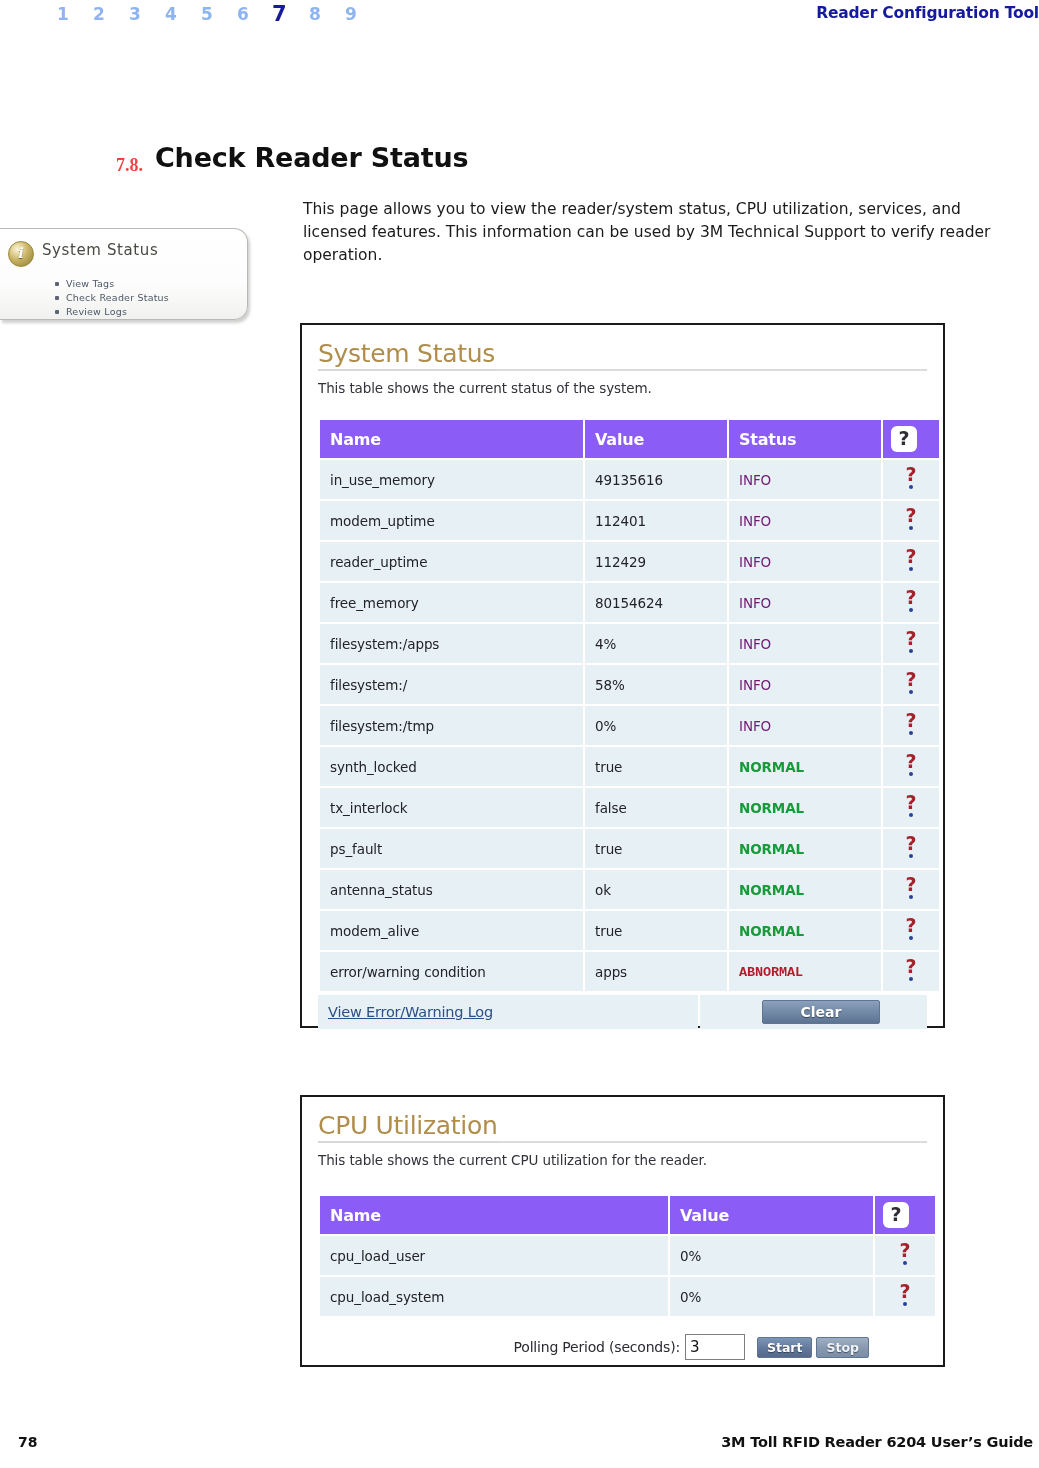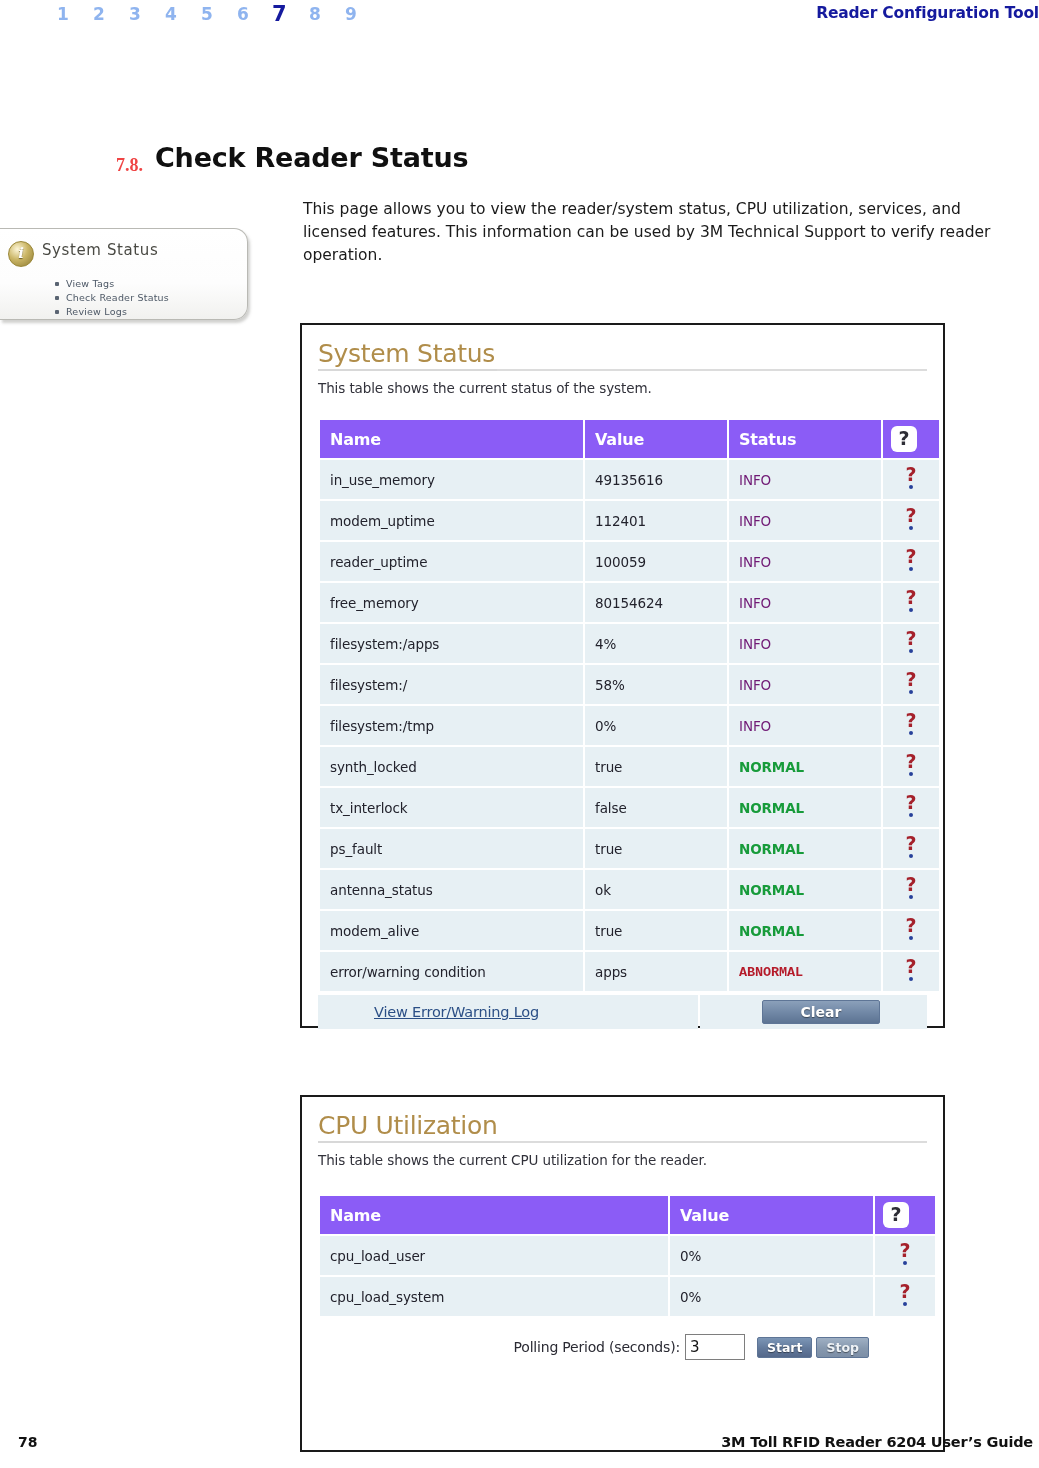--- a/index.html
+++ b/index.html
@@ -177,21 +177,21 @@
   #system-status-panel {
     left: 300px;
     top: 323px;
     width: 645px;
     height: 705px;
   }
   #cpu-panel {
     left: 300px;
     top: 1095px;
     width: 645px;
-    height: 357px;
+    height: 272px;
   }
   .panel-inner {
     position: absolute;
     left: 0; top: 0; right: 0; bottom: 0;
     padding: 14px 16px 0 16px;
   }
   .panel-title {
     font-family: "DejaVu Sans", sans-serif;
     font-size: 25px;
     color: #b08d4a;
@@ -316,21 +316,20 @@
   }
   .foot-left { width: 380px; }
   .foot-right { flex: 1; }
   .viewlog-link {
     font-family: "DejaVu Sans", sans-serif;
     font-size: 14.5px;
     color: #2b4f86;
     text-decoration: underline;
     cursor: pointer;
     letter-spacing: -0.2px;
-    margin-left: 46px;
   }
   .btn {
     font-family: "DejaVu Sans", sans-serif;
     font-weight: bold;
     color: #ffffff;
     text-shadow: 0 1px 1px rgba(0,0,0,.45);
     border: 1px solid #5e7596;
     border-radius: 2px;
     cursor: pointer;
     text-align: center;
@@ -472,21 +471,21 @@
             <td class="help-cell"><span class="help-mark"><span class="q">?</span><span class="dot"></span></span></td>
           </tr>
           <tr>
             <td>modem_uptime</td>
             <td>112401</td>
             <td><span class="st-info">INFO</span></td>
             <td class="help-cell"><span class="help-mark"><span class="q">?</span><span class="dot"></span></span></td>
           </tr>
           <tr>
             <td>reader_uptime</td>
-            <td>100059</td>
+            <td>112429</td>
             <td><span class="st-info">INFO</span></td>
             <td class="help-cell"><span class="help-mark"><span class="q">?</span><span class="dot"></span></span></td>
           </tr>
           <tr>
             <td>free_memory</td>
             <td>80154624</td>
             <td><span class="st-info">INFO</span></td>
             <td class="help-cell"><span class="help-mark"><span class="q">?</span><span class="dot"></span></span></td>
           </tr>
           <tr>

